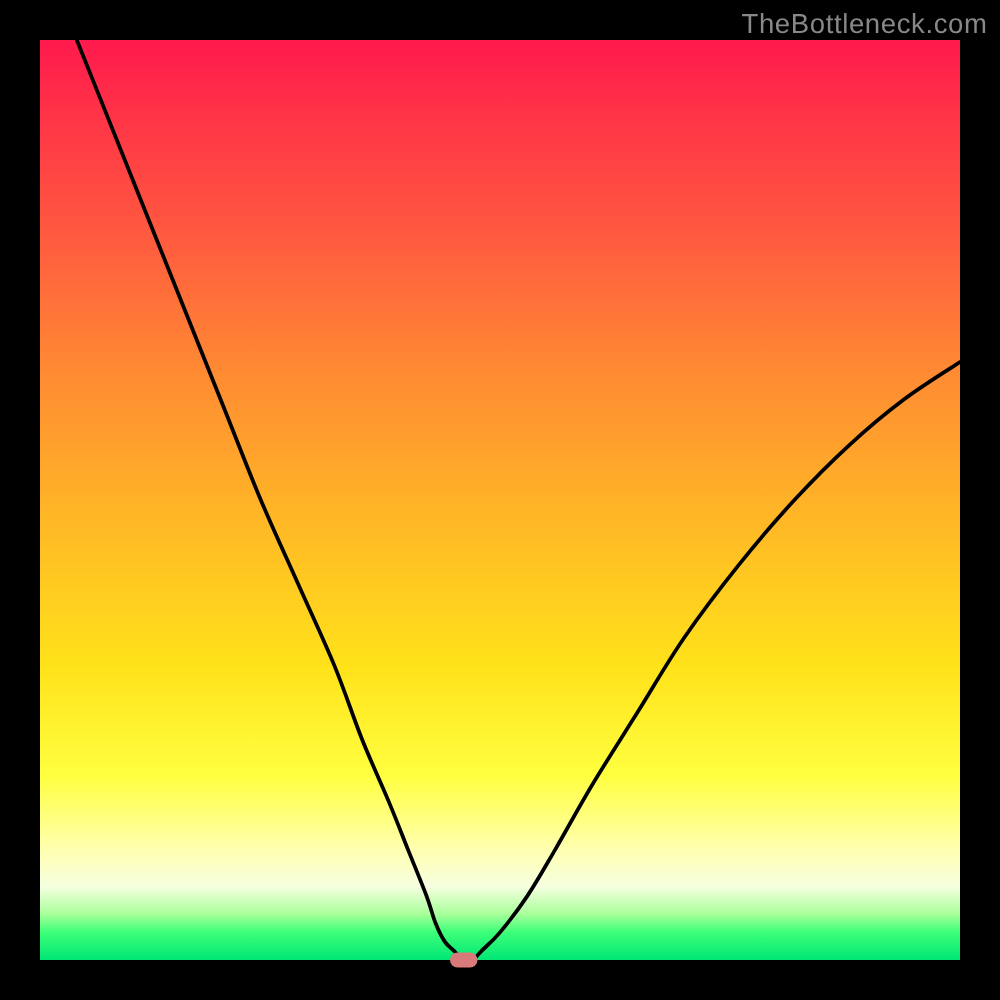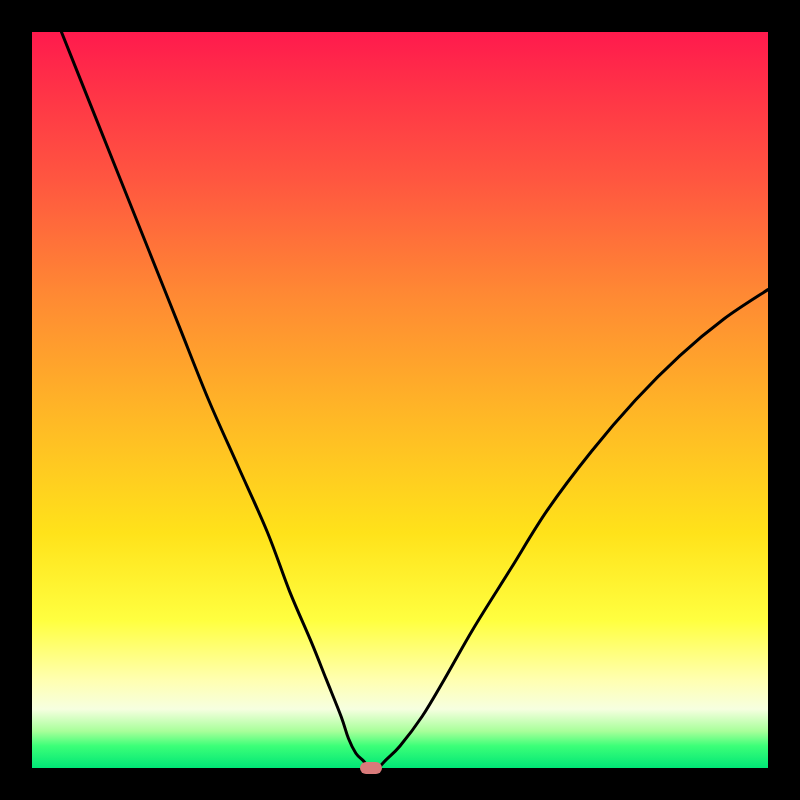--- a/index.html
+++ b/index.html
@@ -63,19 +63,20 @@
     height: 12px;
     border-radius: 6px;
     background: #d97a7a;
     transform: translate(-50%, -50%);
   }
 </style>
 </head>
 <body>
 
 <div class="frame">
+  <div class="watermark">TheBottleneck.com</div>
   <div class="plot-area">
     <svg class="curve" viewBox="0 0 736 736" preserveAspectRatio="none">
       <path id="curve-path" fill="none" stroke="#000" stroke-width="3" stroke-linejoin="round" stroke-linecap="round" d="M 29.44 0 C 34.34666666666667 12.266666666666671, 49.06666666666667 49.066666666666706, 58.88 73.60000000000002 C 68.69333333333333 98.13333333333334, 78.50666666666666 122.66666666666659, 88.32 147.19999999999993 C 98.13333333333333 171.73333333333326, 107.94666666666667 196.2666666666667, 117.76 220.80000000000007 C 127.57333333333334 245.33333333333343, 137.38666666666668 269.86666666666673, 147.20000000000002 294.40000000000003 C 157.01333333333335 318.93333333333334, 166.82666666666665 344.6933333333333, 176.64 368 C 186.45333333333332 391.3066666666667, 196.26666666666668 412.16, 206.08 434.24 C 215.89333333333335 456.32, 226.93333333333334 479.62666666666667, 235.52 500.48 C 244.10666666666668 521.3333333333334, 250.23999999999995 540.96, 257.59999999999997 559.36 C 264.96 577.76, 273.5466666666667 596.16, 279.68 610.88 C 285.81333333333333 625.6, 289.49333333333334 635.4133333333334, 294.40000000000003 647.6800000000001 C 299.30666666666673 659.9466666666667, 305.44 674.6666666666667, 309.12 684.48 C 312.8 694.2933333333333, 314.0266666666667 700.4266666666666, 316.48 706.56 C 318.93333333333334 712.6933333333333, 321.38666666666666 717.5999999999999, 323.84 721.28 C 326.2933333333333 724.96, 328.74666666666667 726.1866666666666, 331.2 728.64 C 333.6533333333333 731.0933333333334, 336.1066666666667 734.7733333333333, 338.56 736 C 341.0133333333333 737.2266666666667, 343.46666666666664 737.2266666666667, 345.91999999999996 736 C 348.3733333333333 734.7733333333333, 349.59999999999997 732.3199999999999, 353.28 728.64 C 356.96 724.96, 361.8666666666667 721.28, 368 713.92 C 374.1333333333333 706.56, 382.72 695.52, 390.08000000000004 684.48 C 397.44000000000005 673.44, 403.5733333333334 662.4000000000001, 412.16 647.6800000000001 C 420.74666666666667 632.96, 430.55999999999995 614.56, 441.59999999999997 596.16 C 452.64 577.76, 466.1333333333334 556.9066666666666, 478.40000000000003 537.28 C 490.6666666666667 517.6533333333333, 501.7066666666666 498.0266666666667, 515.1999999999999 478.40000000000003 C 528.6933333333333 458.77333333333337, 544.64 437.91999999999996, 559.36 419.52 C 574.08 401.12, 588.8 383.94666666666666, 603.52 368 C 618.24 352.05333333333334, 632.9599999999999 337.3333333333333, 647.68 323.84 C 662.4 310.34666666666664, 677.1199999999999 298.08000000000004, 691.8399999999999 287.04 C 706.56 276, 728.64 262.50666666666666, 736 257.59999999999997"></path>
     </svg>
     <div id="marker" class="marker" style="left: 338.56px; top: 736px;"></div>
   </div>
 </div>
 
 </body></html>

